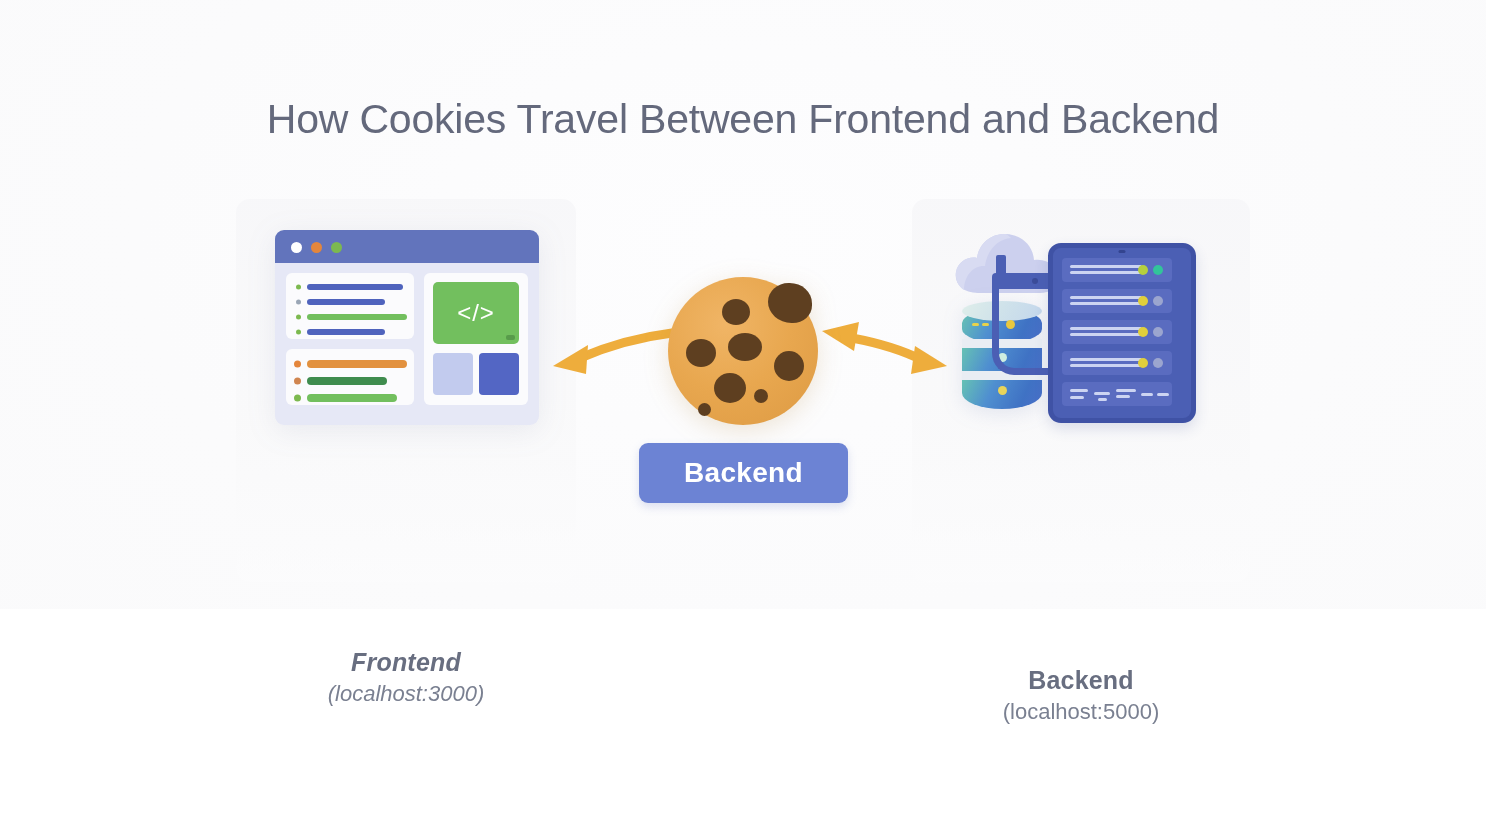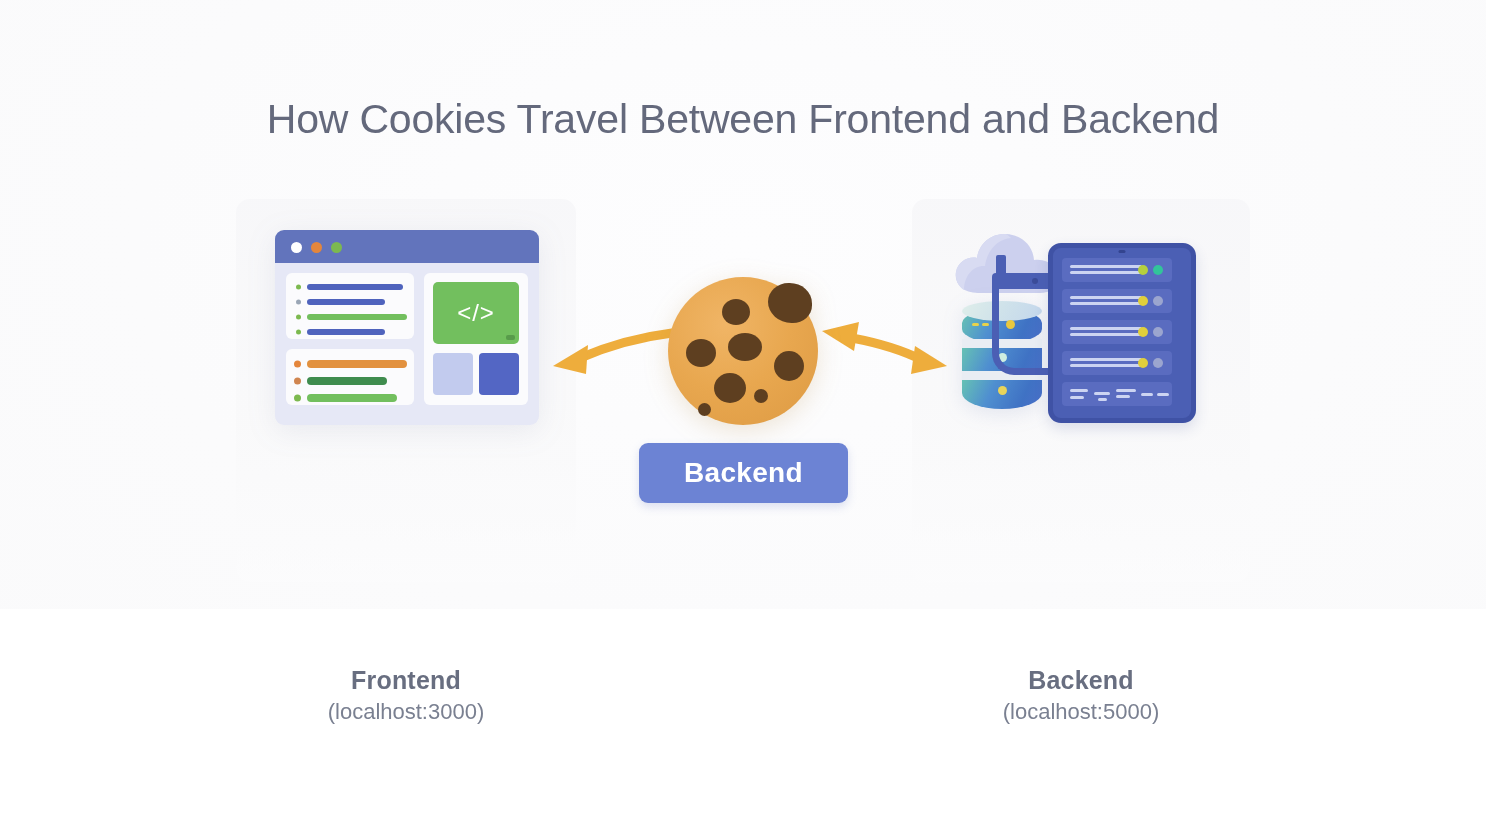--- a/index.html
+++ b/index.html
@@ -56,21 +56,21 @@
     font-weight: 700;
     letter-spacing: 0.2px;
     line-height: 1.25;
   }
   .panel-label .host {
     font-size: 22px;
     font-weight: 400;
     color: #7a8091;
     line-height: 1.45;
   }
-  #frontend-label { left: 0; top: 466px; }
+  #frontend-label { left: 0; top: 448px; font-style: italic; }
   #backend-label  { left: 0; top: 466px; }
 
   
   #browser {
     position: absolute;
     left: 39px;
     top: 31px;
     width: 264px;
     height: 195px;
     filter: drop-shadow(0 6px 14px rgba(90,100,140,0.10));

